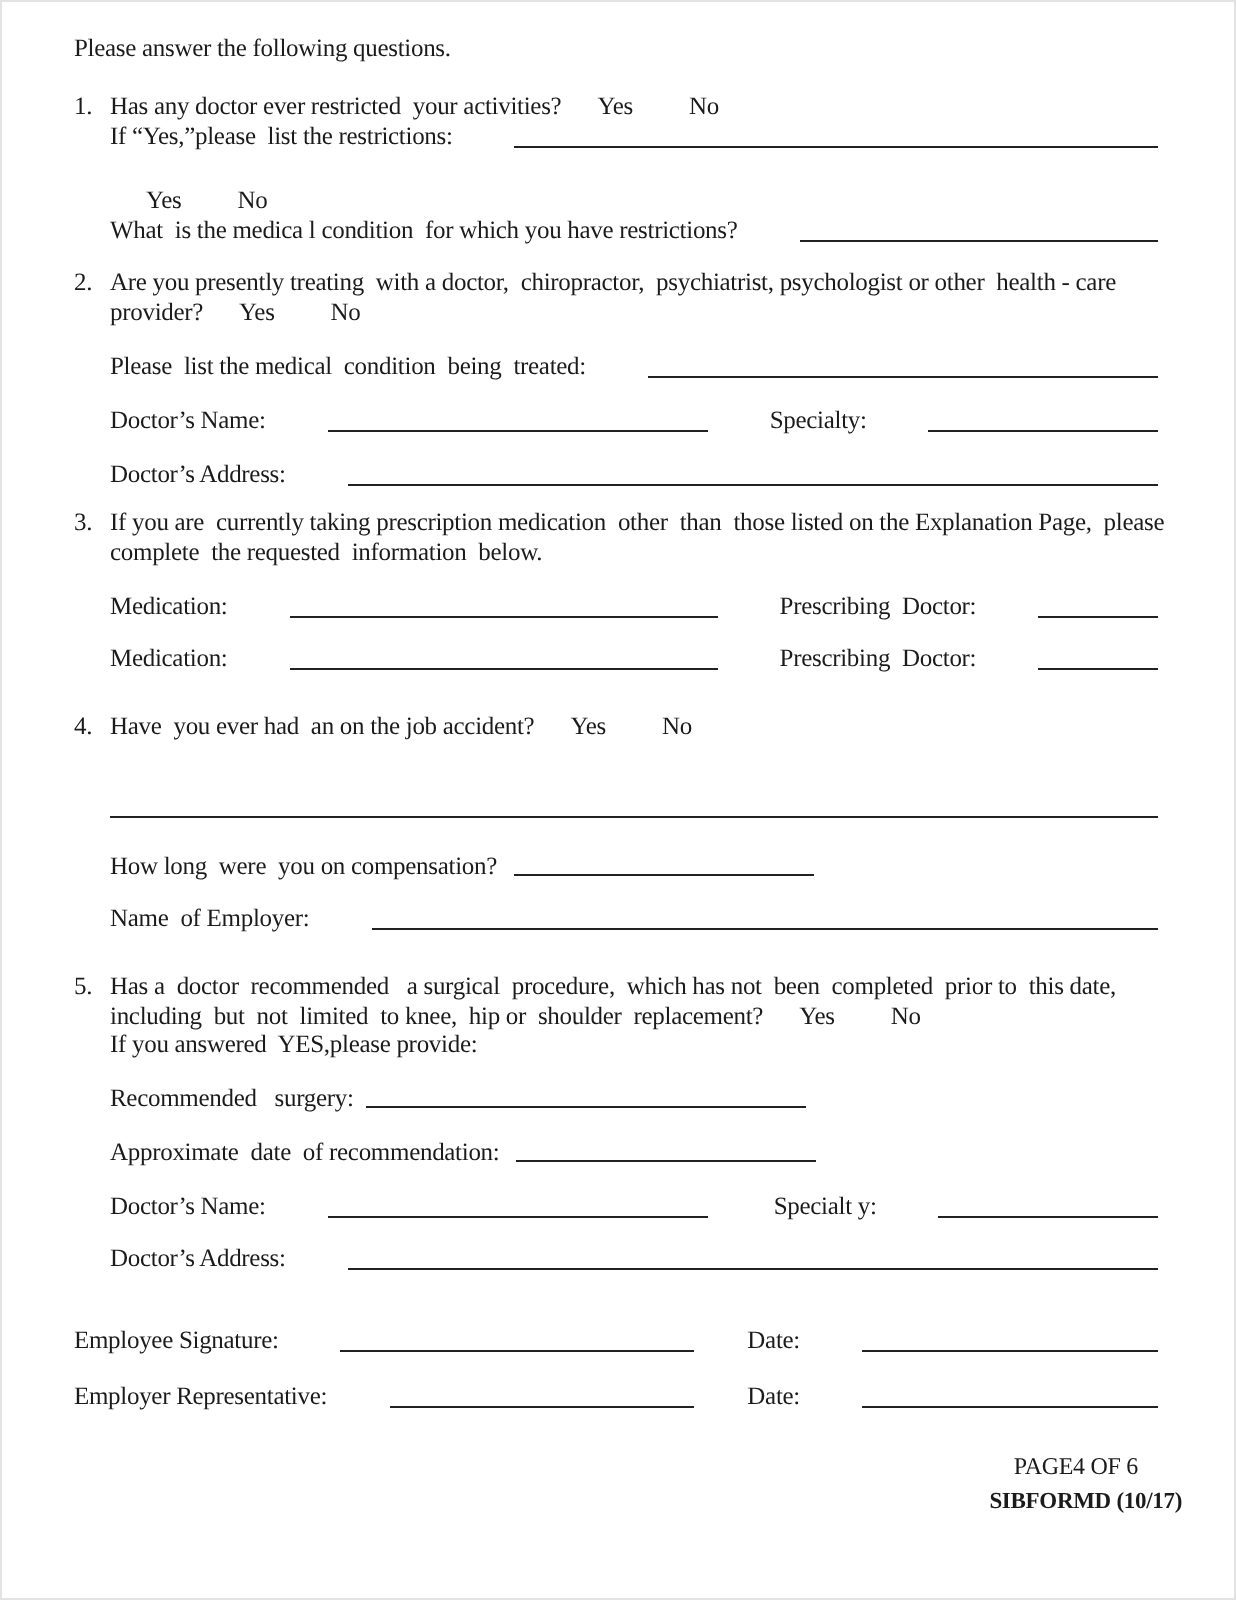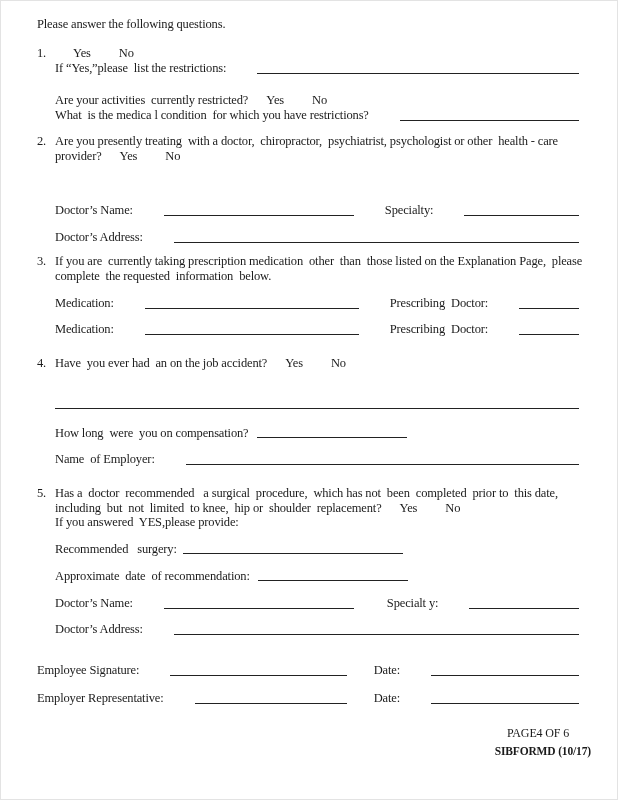--- a/index.html
+++ b/index.html
@@ -33,45 +33,49 @@
 <body>
 
 <div class="page">
 
   <div class="row l36" style="top:15px">
     <span>Please answer the following questions.</span>
   </div>
 
   <div class="row l36 r30" style="top:44px">
     <span class="num">1.</span>
+    <span>Has any doctor ever restricted  your activities?</span>
     <span class="opt yes">Yes</span>
     <span class="opt no">No</span>
   </div>
   <div class="row l54 r38" style="top:59px">
     <span>If “Yes,”please  list the restrictions:</span>
     <span class="fill"></span>
   </div>
   <div class="row l54" style="top:91px">
-    <span>Are your activities  currently restricted?</span>
     <span class="opt yes">Yes</span>
     <span class="opt no">No</span>
   </div>
   <div class="row l54 r38" style="top:106px">
     <span>What  is the medica l condition  for which you have restrictions?</span>
     <span class="fill"></span>
   </div>
 
   <div class="row l36 r30" style="top:132px">
     <span class="num">2.</span>
     <span>Are you presently treating  with a doctor,  chiropractor,  psychiatrist, psychologist or other  health - care</span>
   </div>
   <div class="row l54" style="top:147px">
     <span>provider?</span>
     <span class="opt yes">Yes</span>
     <span class="opt no">No</span>
+  </div>
+  <div class="row l54 r38" style="top:174px">
+    <span>Please  list the medical  condition  being  treated:</span>
+    <span class="fill"></span>
   </div>
   <div class="row l54 r38" style="top:201px">
     <span>Doctor’s Name:</span>
     <span class="fill w190"></span>
     <span style="margin-left:4px">Specialty:</span>
     <span class="fill"></span>
   </div>
   <div class="row l54 r38" style="top:228px">
     <span>Doctor’s Address:</span>
     <span class="fill"></span>

